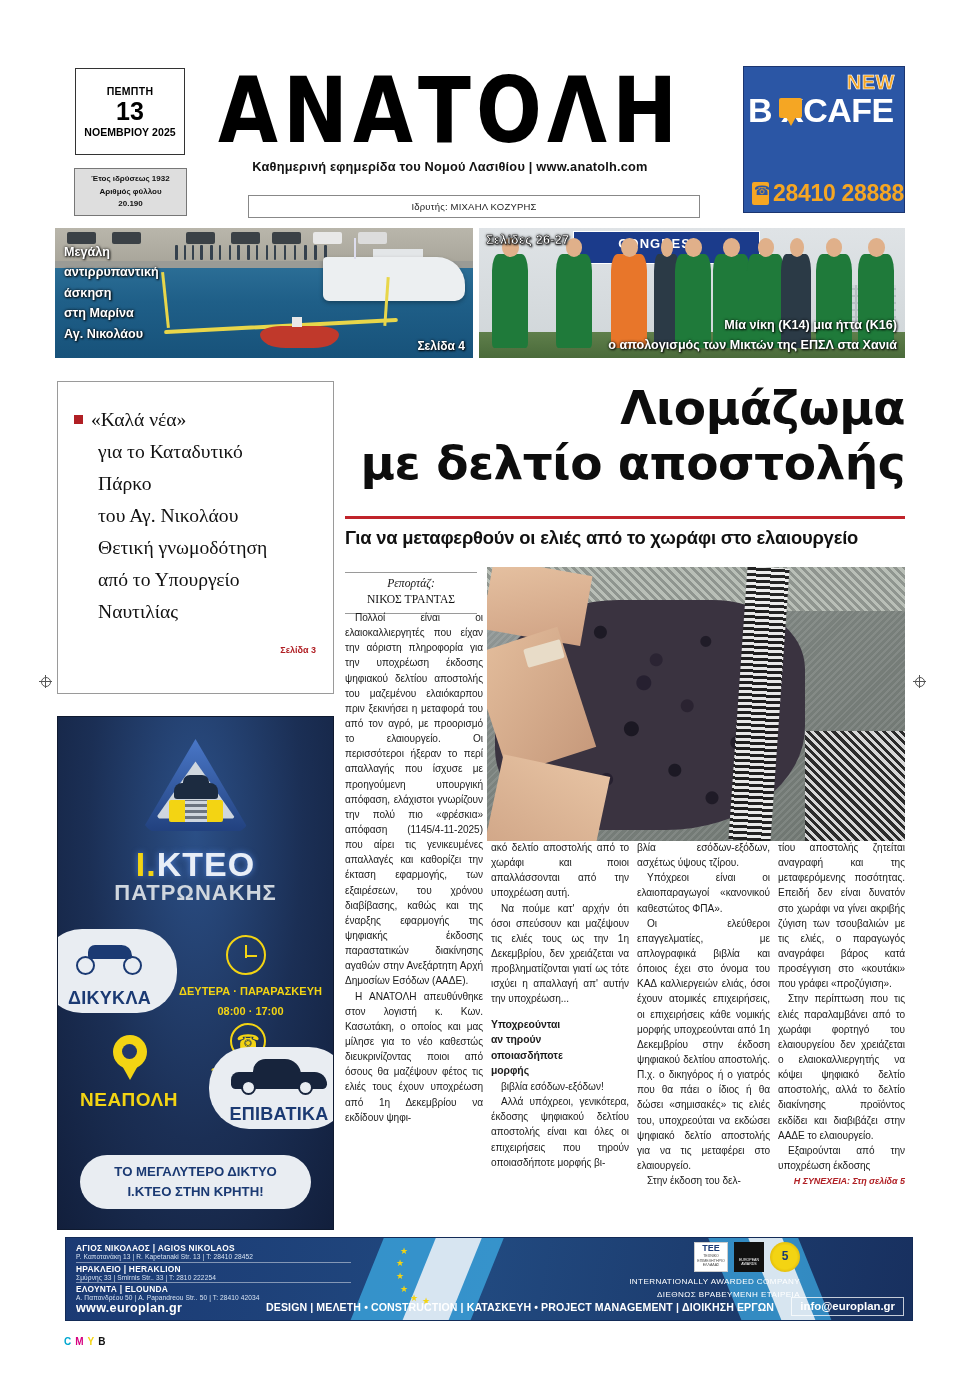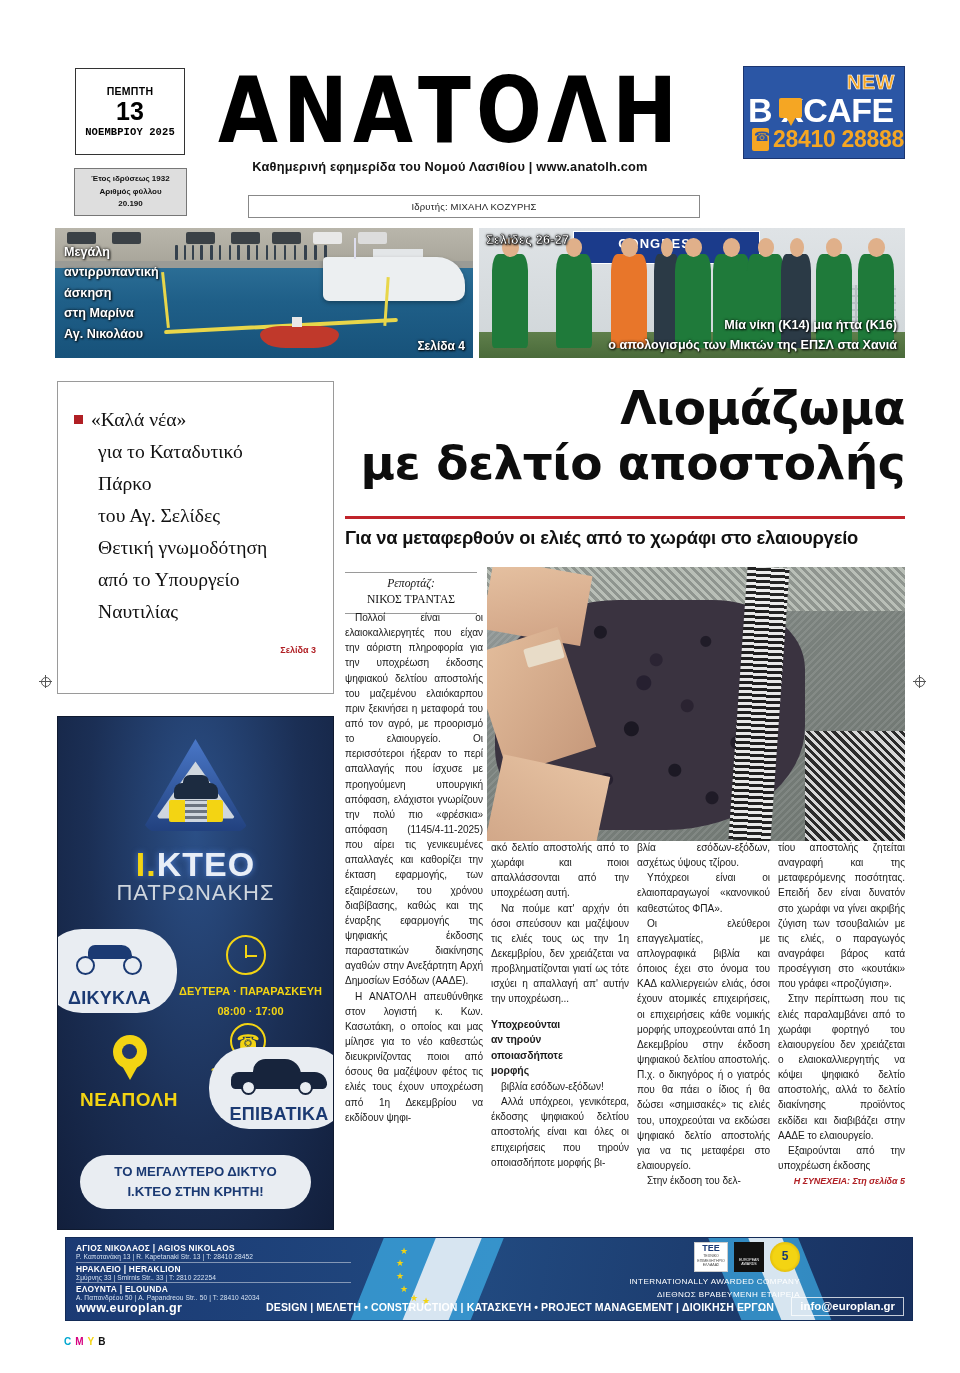--- a/index.html
+++ b/index.html
@@ -25,21 +25,21 @@
   .masthead { position:absolute; left:55px; top:60px; width:850px; height:160px; }
 
   .datebox {
     position:absolute; left:20px; top:8px; width:110px; height:87px;
     border:1px solid #333; background:#fff;
     display:flex; flex-direction:column; align-items:center; justify-content:center;
     font-weight:bold; color:#000;
   }
   .datebox .dow { font-size:10.5px; letter-spacing:.3px; }
   .datebox .dnum { font-size:25px; line-height:1.05; margin:1px 16px 2px; }
-  .datebox .dmy { font-size:10.5px; letter-spacing:.1px;font-family:Liberation Mono, monospace; }
+  .datebox .dmy { font-size:10.5px; letter-spacing:.1px; }
 
   .issuebox {
     position:absolute; left:19px; top:108px; width:113px; height:48px;
     border:1px solid #777; background:#dedede;
     display:flex; flex-direction:column; align-items:center; justify-content:center;
     font-size:8px; font-weight:bold; color:#111; line-height:1.62;
   }
 
   .logoblock { position:absolute; left:140px; top:0; width:510px; }
   .logoblock .wordmark {
@@ -55,21 +55,21 @@
   }
   .founderbox {
     position:absolute; left:193px; top:135px; width:452px; height:23px;
     border:1px solid #888; background:#fff;
     display:flex; align-items:center; justify-content:center;
     font-size:9.5px; color:#222; letter-spacing:.2px;
   }
 
   
   .boxcafe {
-    position:absolute; left:743px; top:66px; width:162px; height:93px;
+    position:absolute; left:743px; top:66px; width:162px; height:147px;
     background:#2b56a5; border:1px solid #1b3570; overflow:hidden;
   }
   .boxcafe .new {
     position:absolute; right:9px; top:4px; color:#f5a623;
     font-weight:bold; font-size:20px; letter-spacing:.5px;
     -webkit-text-stroke:.6px #fff;
   }
   .boxcafe .brand {
     position:absolute; left:4px; top:24px; width:154px;
     color:#ffffff; font-weight:bold; font-size:34px; letter-spacing:-.5px;
@@ -216,21 +216,21 @@
     background:repeating-linear-gradient(0deg,#cfd6de 0 3px,#6b7480 3px 6px);
   }
   .kteo .brand1 {
     position:absolute; left:0; right:0; top:128px; text-align:center;
     color:#e8eef7; font-weight:bold; font-size:34px; letter-spacing:1px;
     text-shadow:0 0 6px #4a78c9;
   }
   .kteo .brand1 .dot { color:#f3d413; }
   .kteo .brand2 {
     position:absolute; left:0; right:0; top:163px; text-align:center;
-    color:#cfd6de; font-weight:normal; font-size:22px; letter-spacing:1px;
+    color:#cfd6de; font-weight:bold; font-size:22px; letter-spacing:1px;
   }
 
   .kteo .pill {
     position:absolute; background:#e9edf2; border-radius:40px;
     display:flex; align-items:flex-end; justify-content:center;
   }
   .kteo .pillBike { left:-16px; top:212px; width:135px; height:84px; }
   .kteo .pillCar  { right:-16px; top:330px; width:140px; height:82px; }
   .kteo .pillLabel {
     color:#1b3a73; font-weight:bold; font-size:18px; letter-spacing:.3px;
@@ -564,21 +564,21 @@
     <div class="overlayText pagesB">Σελίδες 26-27</div>
     <div class="overlayText capB1">Μία νίκη (Κ14) μια ήττα (Κ16)</div>
     <div class="overlayText capB2">ο απολογισμός των Μικτών της ΕΠΣΛ στα Χανιά</div>
   </div>
 
   <div class="sidebox">
     <div class="lines">
       <div class="l1"><span class="bullet"></span><span>«Καλά νέα»</span></div>
       <div>για το Καταδυτικό</div>
       <div>Πάρκο</div>
-      <div>του Αγ. Σελίδες</div>
+      <div>του Αγ. Νικολάου</div>
       <div>Θετική γνωμοδότηση</div>
       <div>από το Υπουργείο</div>
       <div>Ναυτιλίας</div>
     </div>
     <div class="pageref">Σελίδα 3</div>
   </div>
 
   <div class="kteo">
     <div class="tri">
       <div class="outer"></div>

